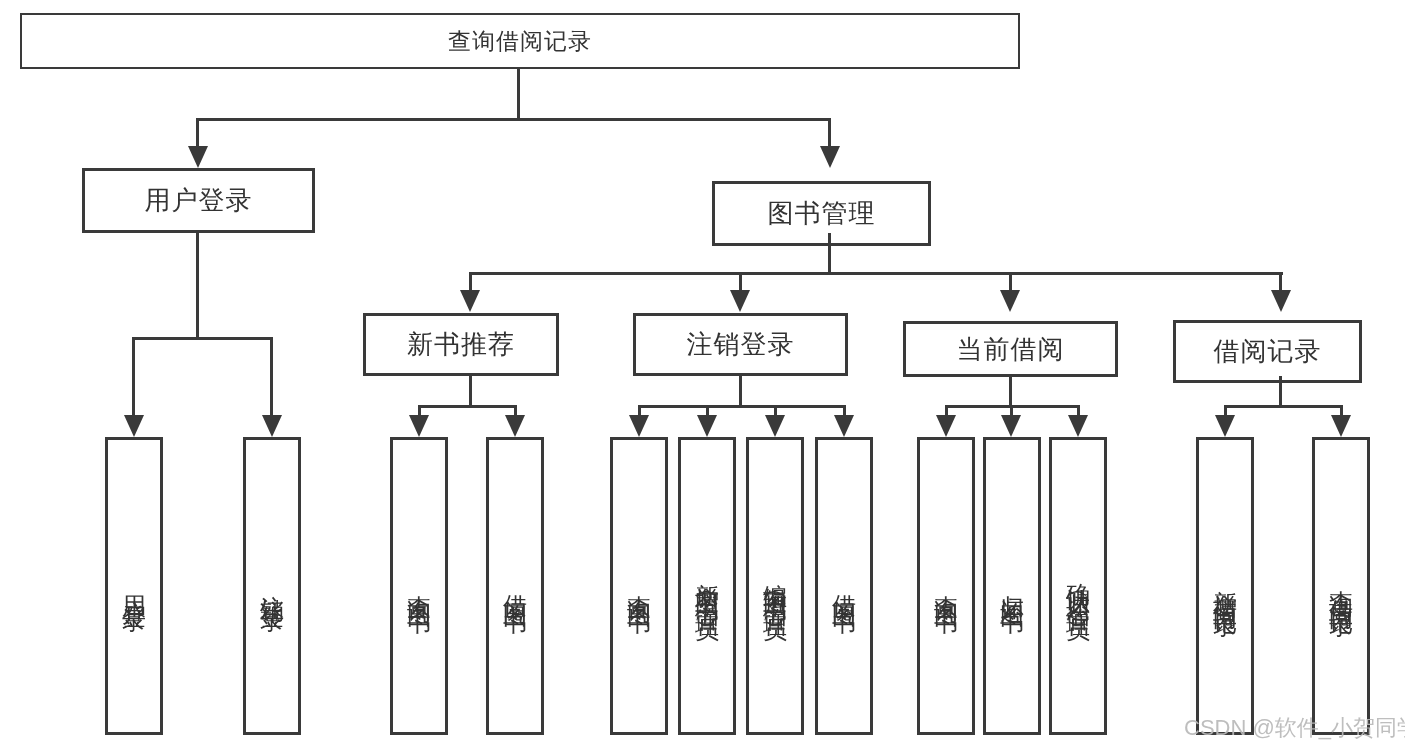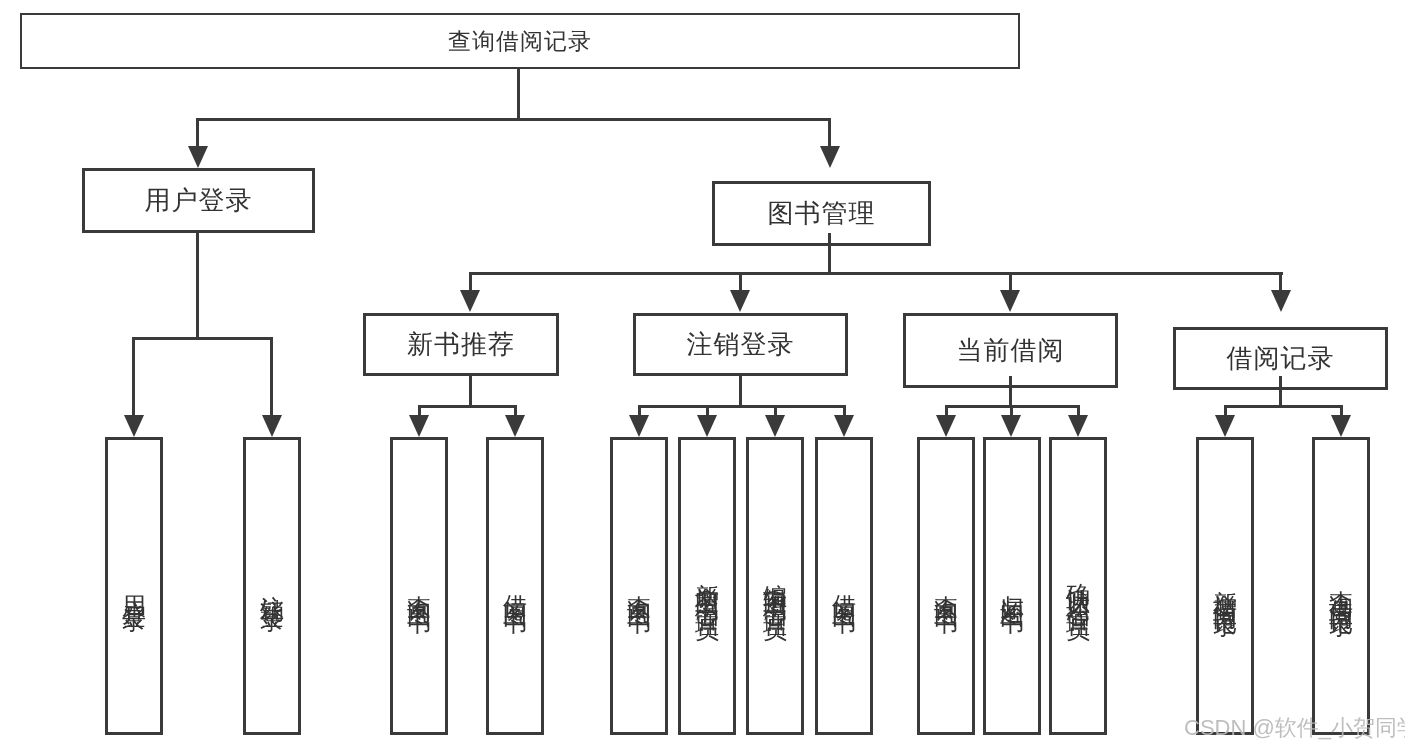--- a/index.html
+++ b/index.html
@@ -76,24 +76,24 @@
   <div class="tri" style="left:1000px;top:290px"></div>
   <div class="vline" style="left:1279px;top:272px;height:20px"></div>
   <div class="tri" style="left:1271px;top:290px"></div>
 
   <div class="box" style="left:363px;top:313px;width:196px;height:63px">
     <span class="hlabel2">新书推荐</span>
   </div>
   <div class="box" style="left:633px;top:313px;width:215px;height:63px">
     <span class="hlabel2">注销登录</span>
   </div>
-  <div class="box" style="left:903px;top:313px;width:215px;height:75px">
+  <div class="box" style="left:903px;top:321px;width:215px;height:56px">
     <span class="hlabel2">当前借阅</span>
   </div>
-  <div class="box" style="left:1173px;top:327px;width:215px;height:63px">
+  <div class="box" style="left:1173px;top:320px;width:189px;height:63px">
     <span class="hlabel2">借阅记录</span>
   </div>
 
   <div class="vline" style="left:469px;top:376px;height:31px"></div>
   <div class="hline" style="left:418px;top:405px;width:99px"></div>
   <div class="vline" style="left:418px;top:405px;height:12px"></div>
   <div class="tri" style="left:409px;top:415px"></div>
   <div class="vline" style="left:514px;top:405px;height:12px"></div>
   <div class="tri" style="left:505px;top:415px"></div>
 

